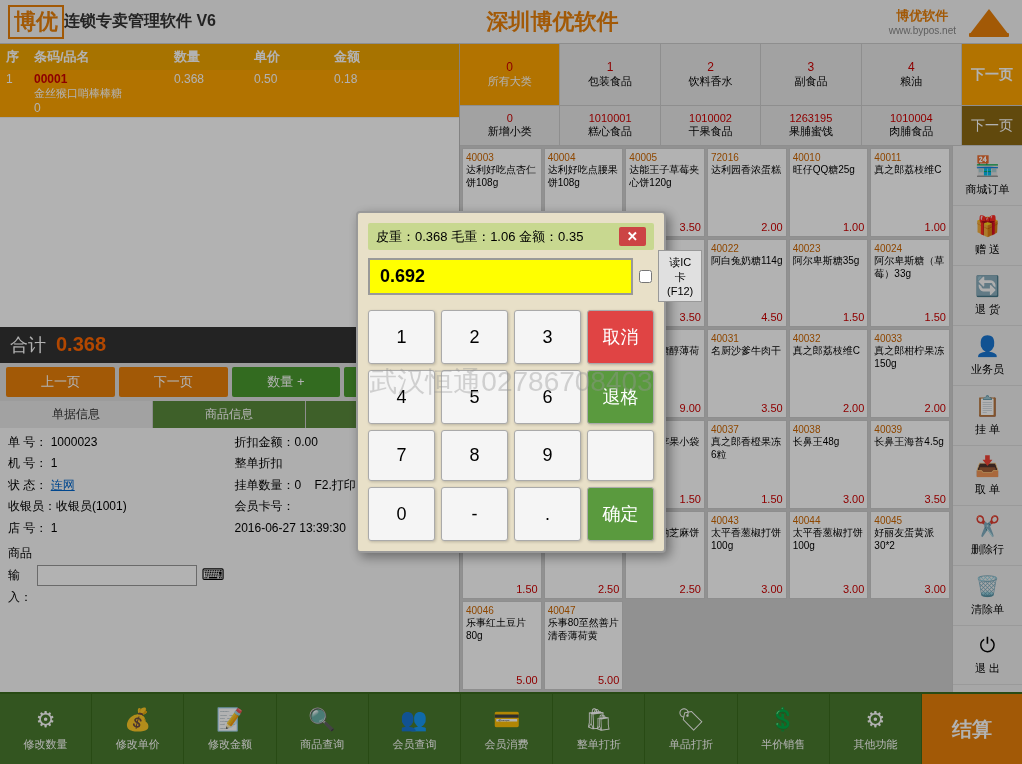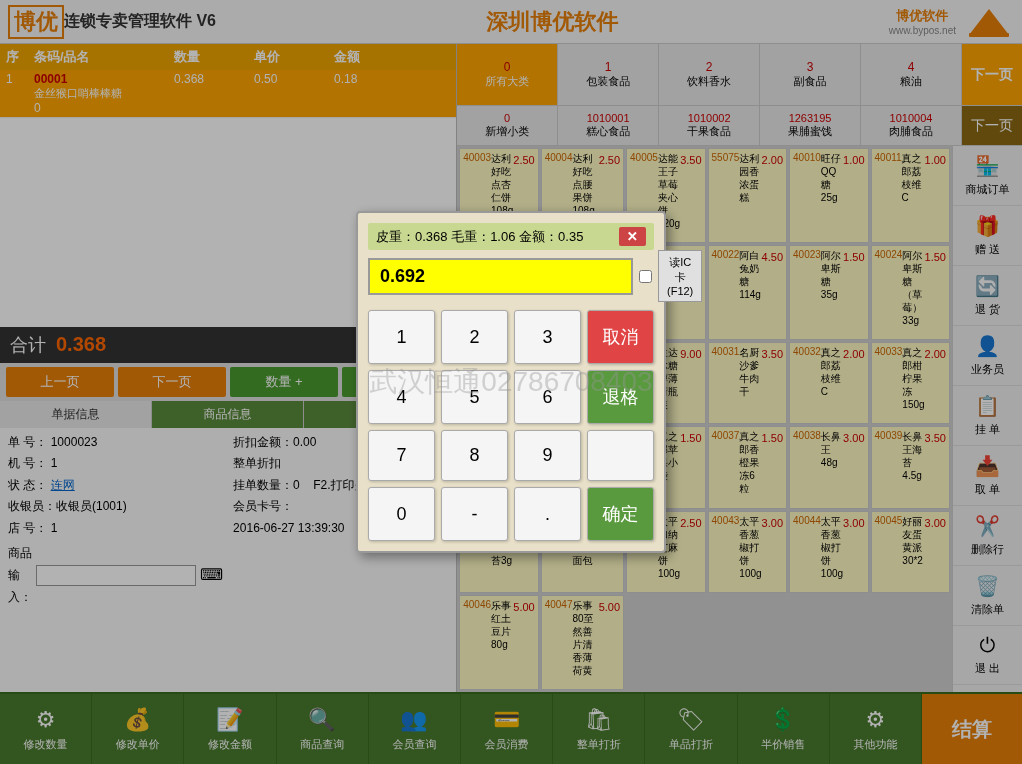--- a/index.html
+++ b/index.html
@@ -72,21 +72,21 @@
     .cat-next-btn { width: 60px; background: #ffa500; color: white; display: flex; align-items: center; justify-content: center; font-size: 14px; font-weight: bold; cursor: pointer; }
 
     
     .subcat-row { display: flex; background: #e8e8e8; height: 40px; border-bottom: 1px solid #ccc; }
     .subcat-tab { flex: 1; display: flex; flex-direction: column; align-items: center; justify-content: center; border-right: 1px solid #ccc; font-size: 11px; cursor: pointer; }
     .subcat-tab .sub-num { color: #cc0000; font-size: 11px; }
     .subcat-next-btn { width: 60px; background: #8B6914; color: white; display: flex; align-items: center; justify-content: center; font-size: 14px; cursor: pointer; }
 
     
     .product-grid { display: grid; grid-template-columns: repeat(6, 1fr); gap: 2px; padding: 2px; background: #d0d0d0; flex: 1; overflow-y: auto; }
-    .product-cell { background: #fef9c3; border: 1px solid #ccc; padding: 3px; cursor: pointer; font-size: 11px; display: flex; flex-direction: row; }
+    .product-cell { background: #ffffff; border: 1px solid #ccc; padding: 3px; cursor: pointer; font-size: 11px; display: flex; flex-direction: column; }
     .prod-id { color: #cc6600; font-size: 10px; }
     .prod-name { font-size: 10px; line-height: 1.3; flex: 1; }
     .prod-price { color: #cc0000; font-size: 11px; text-align: right; margin-top: 2px; }
 
     
     .right-sidebar { width: 70px; display: flex; flex-direction: column; background: #f0f0f0; border-left: 1px solid #ccc; }
     .sidebar-btn { display: flex; flex-direction: column; align-items: center; justify-content: center; padding: 8px 4px; border-bottom: 1px solid #ddd; cursor: pointer; font-size: 11px; gap: 4px; }
     .sidebar-icon { font-size: 20px; }
 
     
@@ -277,21 +277,21 @@
       <span class="prod-id">40004</span>
       <span class="prod-name">达利好吃点腰果饼108g</span>
       <span class="prod-price">2.50</span>
     </div>
           <div class="product-cell">
       <span class="prod-id">40005</span>
       <span class="prod-name">达能王子草莓夹心饼120g</span>
       <span class="prod-price">3.50</span>
     </div>
           <div class="product-cell">
-      <span class="prod-id">55075</span>
+      <span class="prod-id">72016</span>
       <span class="prod-name">达利园香浓蛋糕</span>
       <span class="prod-price">2.00</span>
     </div>
           <div class="product-cell">
       <span class="prod-id">40010</span>
       <span class="prod-name">旺仔QQ糖25g</span>
       <span class="prod-price">1.00</span>
     </div>
           <div class="product-cell">
       <span class="prod-id">40011</span>

